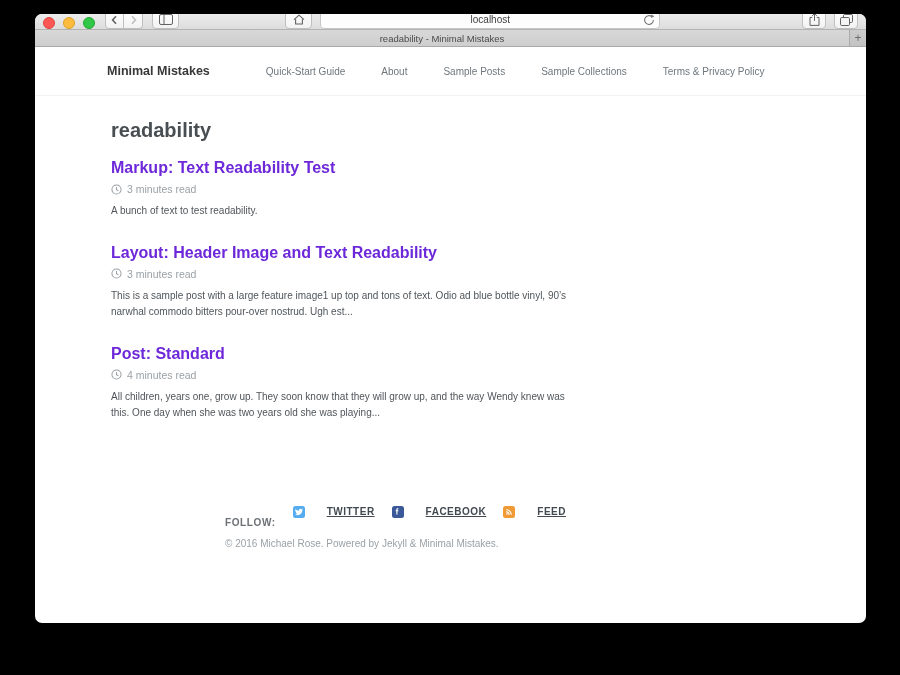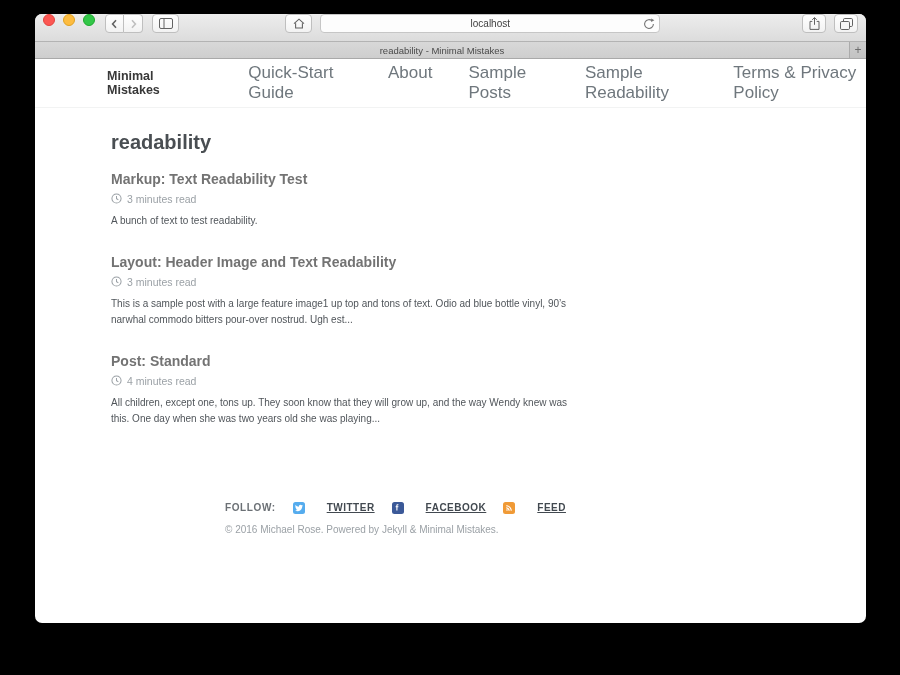--- a/index.html
+++ b/index.html
@@ -10,23 +10,23 @@
     position:relative; overflow:hidden;
     -webkit-font-smoothing:antialiased;
   }
   .window {
     position:absolute; left:35px; top:14px; width:831px; height:609px;
     border-radius:7px; overflow:hidden; background:#fff;
     box-shadow:0 14px 34px rgba(0,0,0,.75);
   }
   
   .toolbar {
-    height:28px; background:linear-gradient(#ededed,#dcdcdc);
+    height:16px; background:linear-gradient(#ededed,#dcdcdc);
     border-bottom:1px solid #b3b3b3;
-    display:flex; align-items:flex-start; padding:0 8px;
+    display:flex; align-items:flex-end; padding:0 8px;
   }
   .traffic { display:flex; gap:8px; align-items:center; margin-right:10px; }
   .light { width:12px; height:12px; border-radius:50%; }
   .light.red    { background:#fc5753; border:1px solid #e0443e; }
   .light.yellow { background:#fdbc40; border:1px solid #dea123; }
   .light.green  { background:#33c748; border:1px solid #1fa82f; }
   .btn {
     height:19px; background:linear-gradient(#ffffff,#f2f2f2);
     border:1px solid #bfbfbf; border-radius:4px;
     display:flex; align-items:center; justify-content:center;
@@ -61,32 +61,32 @@
     font-size:12px; color:#6d6d6d;
   }
   
   .page { background:#fff; height:532px; overflow:hidden; }
   .masthead {
     height:49px; border-bottom:1px solid #f2f3f3; background:#fff;
     display:flex; align-items:center; padding-left:72px;
   }
   .brand { font-size:12.5px; font-weight:bold; color:#383838; margin-right:38px; cursor:pointer; }
   .nav { display:flex; gap:18px; }
-  .nav-item { font-size:17px; color:#6f777d; cursor:pointer;margin-left:18px; }
+  .nav-item { font-size:10px; color:#6f777d; cursor:pointer;margin-left:18px; }
   .archive { margin-left:76px; width:460px; padding-top:23px; }
   .page-title { font-size:20px; font-weight:bold; color:#494e52; margin:0; }
   .post { margin-top:24px; }
   .post:first-of-type { margin-top:17px; }
-  .post-title { font-size:14px; font-weight:bold; color:#737373; margin:0 0 6px; cursor:pointer; }
-  .meta { display:flex; gap:5px; font-size:10.5px; color:#9ba1a6; margin-bottom:8px; }
+  .post-title { font-size:16px; font-weight:bold; color:#6d28d9; margin:0 0 6px; cursor:pointer; }
+  .meta { display:flex; align-items:center; gap:5px; font-size:10.5px; color:#9ba1a6; margin-bottom:8px; }
   .excerpt { font-size:10px; line-height:1.65; color:#50555a; margin:0; }
   
   .site-footer { margin-left:190px; margin-top:74px; }
   .follow-row { display:flex; align-items:center; gap:17px; }
-  .follow-label { font-size:10px; font-weight:bold; letter-spacing:.6px; color:#6b7075; }
+  .follow-label { font-size:10px; font-weight:bold; letter-spacing:.6px; color:#6b7075;margin-top:21px; }
   .social-link { display:flex; align-items:flex-start; gap:22px; cursor:pointer;
                  font-size:10px; font-weight:bold; letter-spacing:.5px; color:#424950;text-decoration:underline; }
   .icon-sq { width:12px; height:12px; border-radius:2.5px;
              display:flex; align-items:center; justify-content:center; }
   .icon-sq.twitter  { background:#55acee; }
   .icon-sq.facebook { background:#3b5998; }
   .icon-sq.feed     { background:#f09a36; }
   .copyright { font-size:10px; color:#9ba1a6; margin-top:10px; }
   .copyright .flink { color:#9ba1a6; cursor:pointer; }
   svg { display:block; }
@@ -172,21 +172,21 @@
   </div>
 
   <div class="page">
 
     <div class="masthead">
       <span class="brand">Minimal Mistakes</span>
       <div class="nav">
         <span class="nav-item">Quick-Start Guide</span>
         <span class="nav-item">About</span>
         <span class="nav-item">Sample Posts</span>
-        <span class="nav-item">Sample Readability</span>
+        <span class="nav-item">Sample Collections</span>
         <span class="nav-item">Terms &amp; Privacy Policy</span>
       </div>
     </div>
 
     <div class="archive">
       <h1 class="page-title">readability</h1>
 
       <div class="post">
         <h2 class="post-title">Markup: Text Readability Test</h2>
         <div class="meta">
@@ -219,21 +219,21 @@
         <h2 class="post-title">Post: Standard</h2>
         <div class="meta">
           <span>
             <svg width="11" height="11" viewBox="0 0 12 12">
                 <circle cx="6" cy="6" r="5" fill="none" stroke="#9ba1a6" stroke-width="1.1"></circle>
                 <path d="M6 3.2V6.2L8 7.4" fill="none" stroke="#9ba1a6" stroke-width="1.1"></path>
               </svg>
           </span>
           <span>4 minutes read</span>
         </div>
-        <p class="excerpt">All children, except one, tons up. They soon know that they will grow up, and the way Wendy knew was this. One day when she was two years old she was playing...</p>
+        <p class="excerpt">All children, years one, grow up. They soon know that they will grow up, and the way Wendy knew was this. One day when she was two years old she was playing...</p>
       </div>
 
     </div>
 
     <div class="site-footer">
       <div class="follow-row">
         <span class="follow-label">FOLLOW:</span>
         <span class="social-link">
           <span class="icon-sq twitter">
             <svg width="8" height="8" viewBox="0 0 24 24" fill="#fff">

